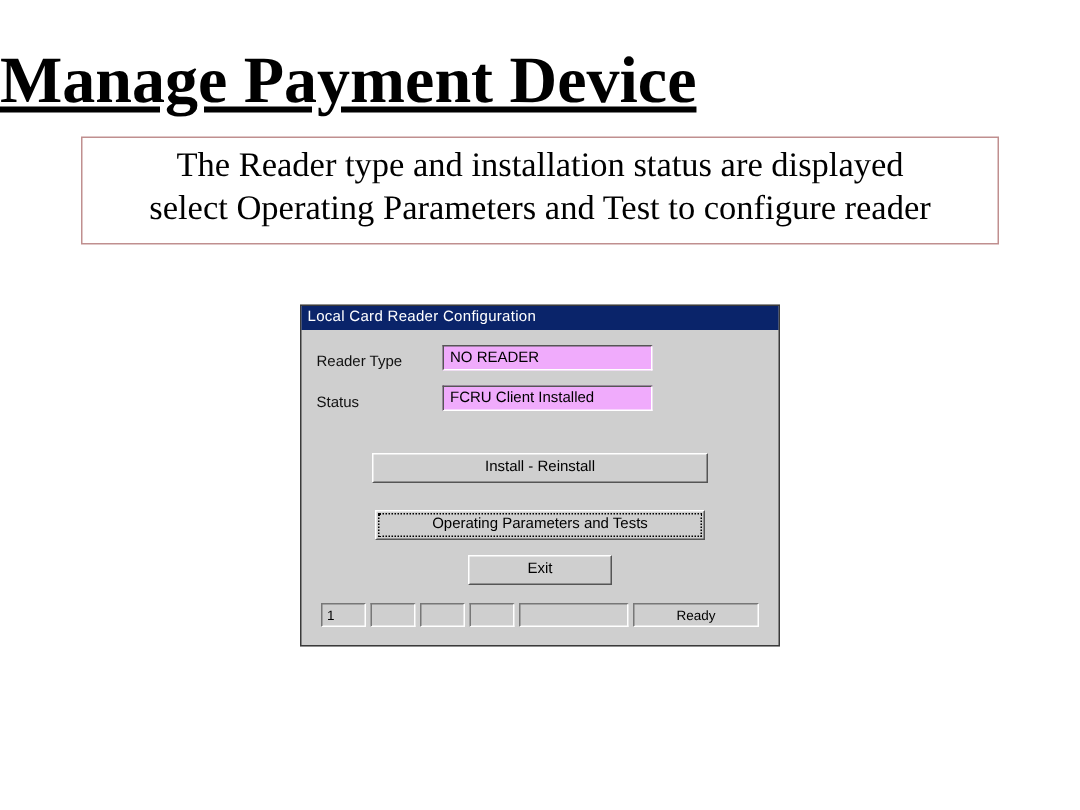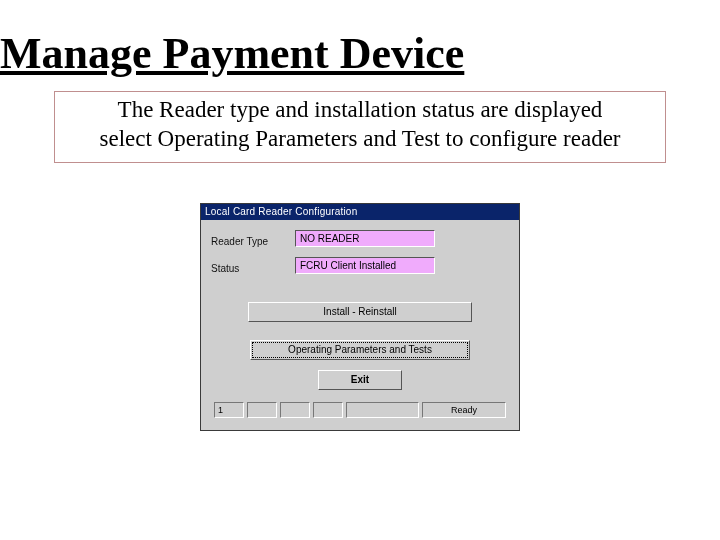--- a/index.html
+++ b/index.html
@@ -103,21 +103,21 @@
     color: #000;
     cursor: default;
     padding: 0 6px;
   }
   .btn.wide { width: 224px; }
   .btn.ops {
     width: 220px;
     outline: 1px dotted #000;
     outline-offset: -3px;
   }
-  .btn.exit { width: 84px; font-weight: bold; }
+  .btn.exit { width: 96px; }
   .divider {
     height: 10px;
   }
   .statusbar {
     margin-top: 12px;
     display: flex;
     gap: 3px;
     padding: 0 3px 4px 3px;
   }
   .panel {

